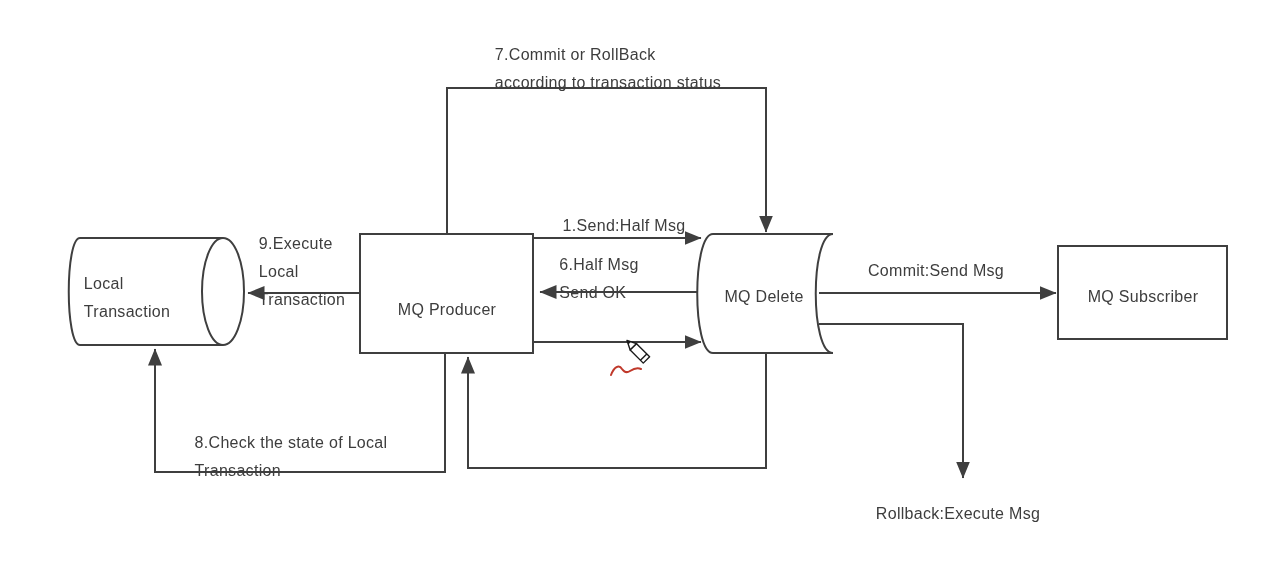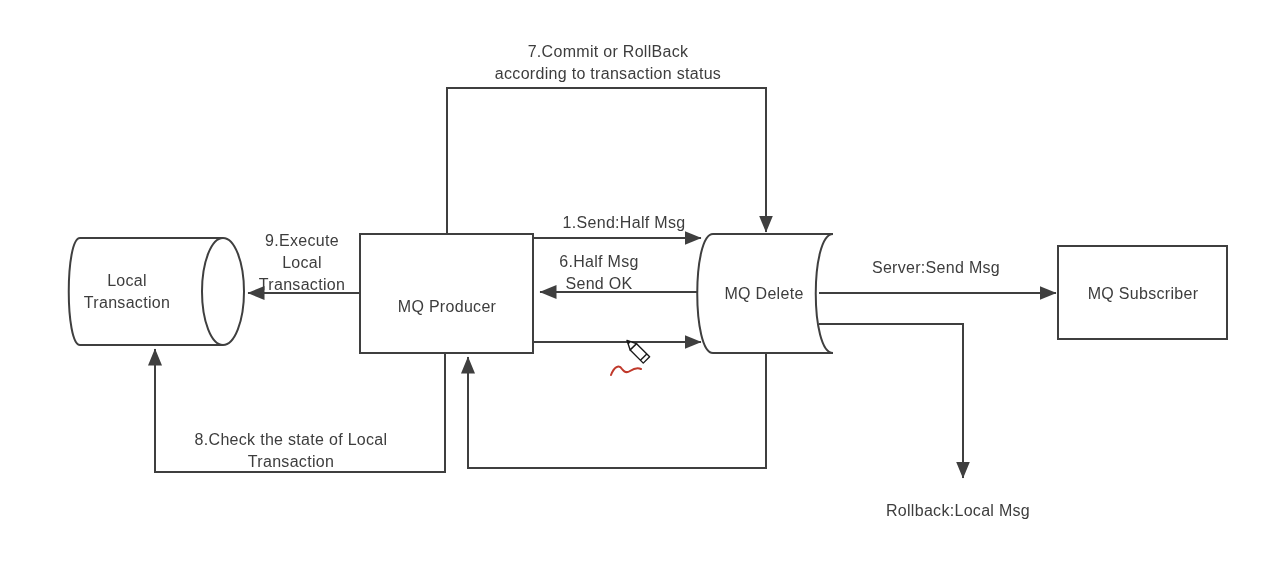--- a/index.html
+++ b/index.html
@@ -22,23 +22,23 @@
   .shape{fill:#ffffff;stroke:var(--line);stroke-width:2;}
   .edge{fill:none;stroke:var(--line);stroke-width:2;}
   .arrowhead{fill:var(--line);stroke:none;}
   .cursor-outline{fill:#ffffff;stroke:#1a1a1a;stroke-width:1.4;stroke-linejoin:round;}
   .cursor-dark{fill:#1a1a1a;stroke:none;}
   .squiggle{fill:none;stroke:var(--annotation);stroke-width:2;stroke-linecap:round;}
   .lbl{
     position:absolute;
     transform:translateX(-50%);
     white-space:pre-line;
-    text-align:center;
+    text-align:left;
     font-size:16px;
-    line-height:22px;
+    line-height:28px;
     letter-spacing:0.3px;
     color:var(--text);
     pointer-events:none;
   }
 </style>
 </head>
 <body>
 
 <div class="canvas">
 
@@ -89,16 +89,16 @@
   <div class="lbl" style="left:624px;top:212px">1.Send:Half Msg</div>
   <div class="lbl" style="left:599px;top:251px">6.Half Msg
 Send OK</div>
   <div class="lbl" style="left:302px;top:230px">9.Execute
 Local
 Transaction</div>
   <div class="lbl" style="left:291px;top:429px">8.Check the state of Local
 Transaction</div>
   <div class="lbl" style="left:608px;top:41px">7.Commit or RollBack
 according to transaction status</div>
-  <div class="lbl" style="left:936px;top:257px">Server:Send Msg</div>
-  <div class="lbl" style="left:958px;top:500px">Rollback:Local Msg</div>
+  <div class="lbl" style="left:936px;top:257px">Commit:Send Msg</div>
+  <div class="lbl" style="left:958px;top:500px">Rollback:Execute Msg</div>
 
 </div>
 
 </body></html>

